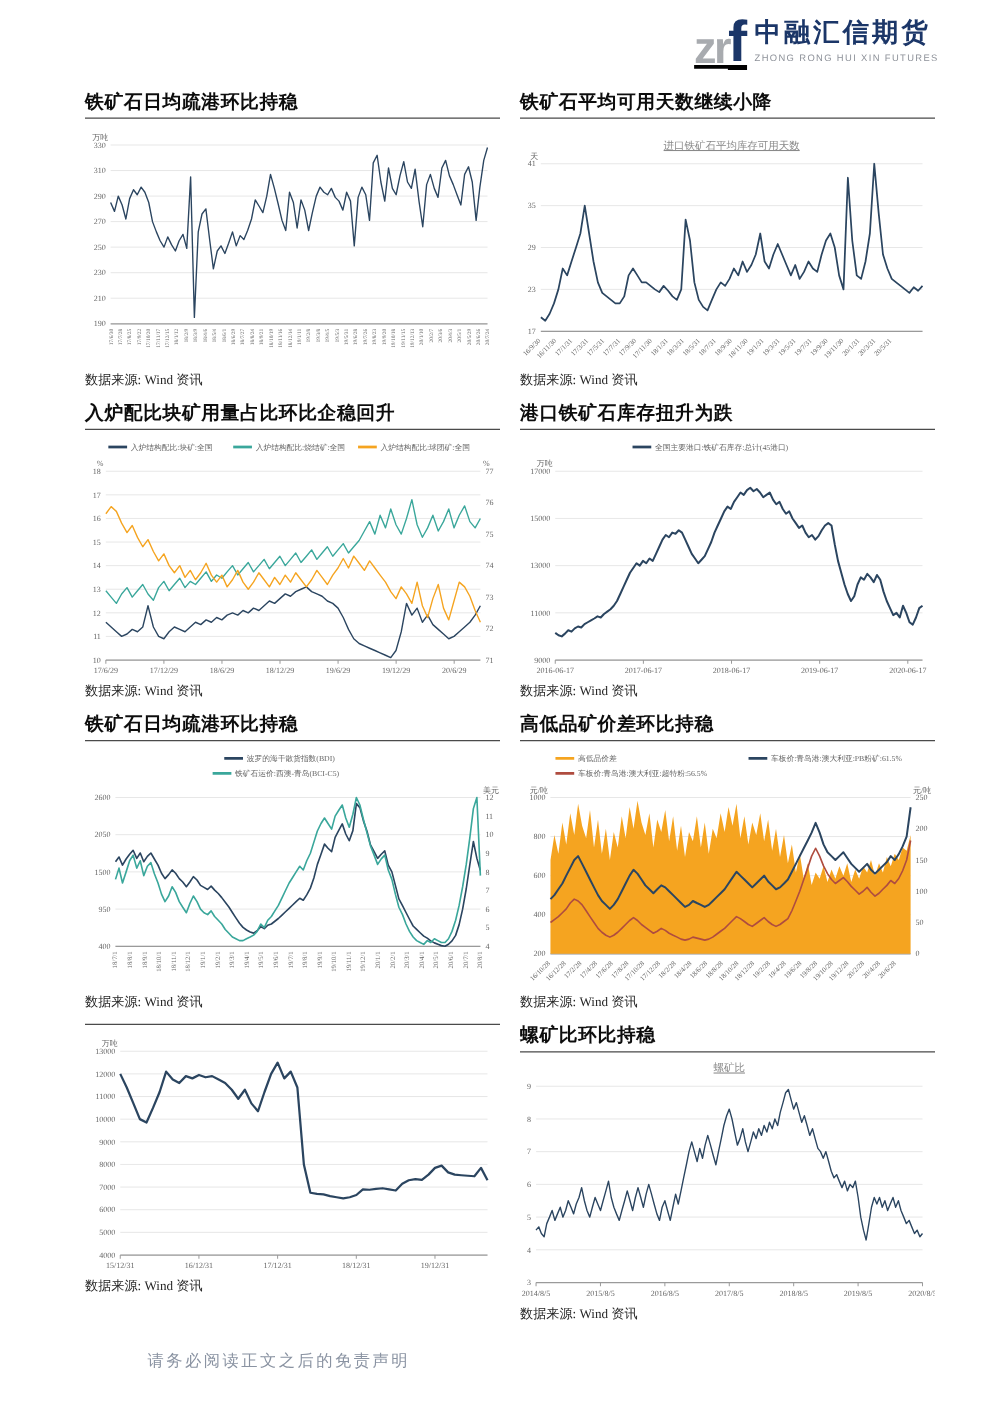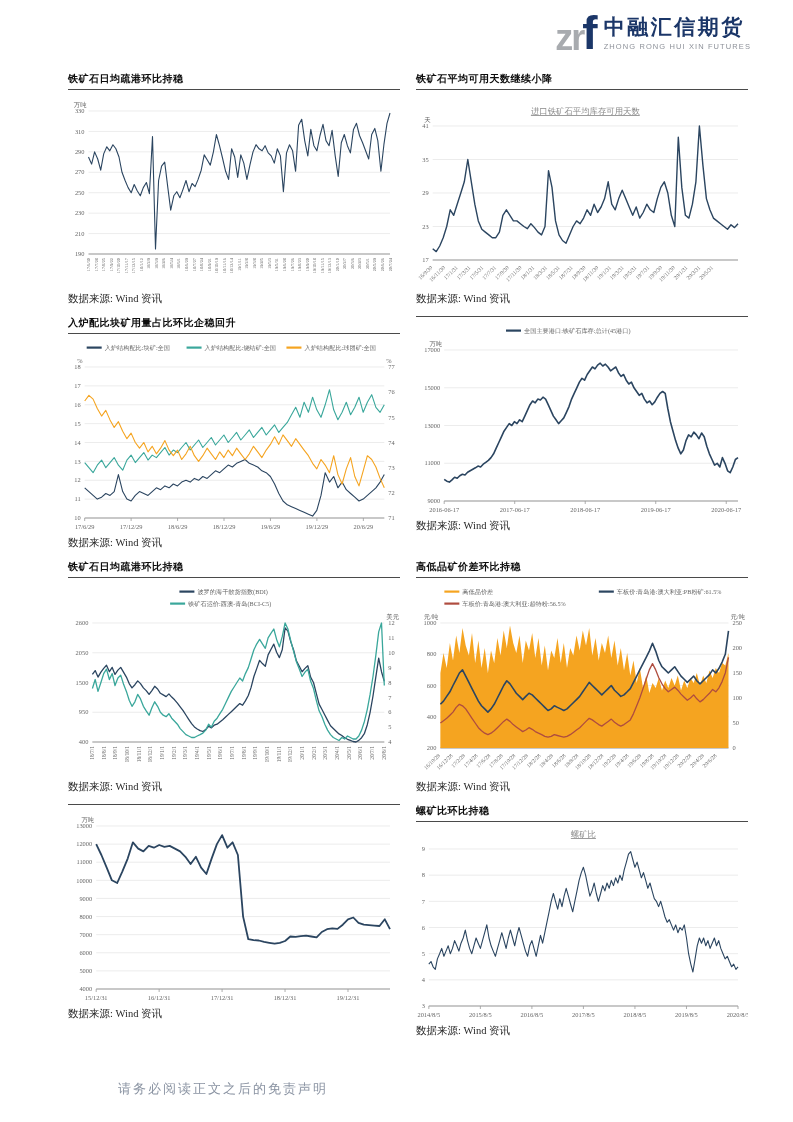--- a/index.html
+++ b/index.html
@@ -3,33 +3,33 @@
 <meta charset="utf-8">
 <style>
   html,body{margin:0;padding:0;}
   body{
     width:793px;height:1122px;position:relative;overflow:hidden;
     background:#ffffff;
     font-family:"Liberation Sans","DejaVu Sans",sans-serif;
   }
   
   .hdr{position:absolute;top:10px;right:42px;display:flex;align-items:center;}
-  .logo-letters{display:flex;align-items:flex-end;line-height:1;}
+  .logo-letters{display:flex;align-items:flex-end;line-height:1;text-decoration:underline;}
   .logo-zr{font-weight:800;font-size:36px;color:#A8ABAF;letter-spacing:-2px;}
   .logo-f{font-weight:800;font-size:46px;color:#1B3668;margin-left:-1px;}
   .brand{margin-left:6px;display:flex;flex-direction:column;}
   .brand-cn{font-size:21px;font-weight:700;color:#1B3668;letter-spacing:2.5px;line-height:1.15;}
   .brand-en{font-size:7.5px;color:#8D9199;letter-spacing:1.1px;margin-top:2px;}
   
   .grid{
     position:absolute;left:68px;top:72px;width:680px;
     display:grid;grid-template-columns:332px 332px;column-gap:16px;row-gap:10px;
   }
   .fig{width:332px;}
-  .fig-title{margin:0 0 3px 0;font-size:10px;font-weight:700;color:#0d0d0d;letter-spacing:0.5px;}
+  .fig-title{margin:0 0 3px 0;font-size:15px;font-weight:700;color:#0d0d0d;letter-spacing:0.5px;}
   .fig-rule{border-top:1.2px solid #4a4a4a;height:0;margin:0 0 4px 0;}
   .fig-chart{width:332px;height:196px;}
   .fig-source{margin:2px 0 0 0;font-size:10.5px;color:#262626;font-family:"Liberation Serif","DejaVu Serif",serif;}
   
   .ftr{
     position:absolute;left:118px;top:1080px;
     font-size:13px;color:#8A93A2;letter-spacing:2px;
     font-family:Liberation Serif, serif;
   }
   .fig-chart svg text{font-family:"Liberation Serif","DejaVu Serif",serif;}
@@ -216,20 +216,21 @@
           <line x1="295.34520000000003" y1="180" x2="295.34520000000003" y2="183" stroke="#9A9A9A" stroke-width="0.8"></line>
           <text x="295.34520000000003" y="190.5" text-anchor="middle" font-size="6.4" fill="#666666">20/6/29</text>
           <polyline points="16.7,149.8 20.9,153.6 25.1,157.4 29.3,161.1 33.6,159.2 37.8,155.5 42.0,157.4 46.2,153.6 50.4,136.6 54.7,153.6 58.9,161.1 63.1,163.0 67.3,157.4 71.5,153.6 75.8,155.5 80.0,157.4 84.2,153.6 88.4,149.8 92.6,151.7 96.9,147.9 101.1,149.8 105.3,146.0 109.5,147.9 113.7,144.1 118.0,142.3 122.2,144.1 126.4,140.4 130.6,142.3 134.8,138.5 139.1,140.4 143.3,136.6 147.5,132.8 151.7,134.7 155.9,130.9 160.2,127.1 164.4,129.0 168.6,125.3 172.8,123.4 177.1,121.5 181.3,125.3 185.5,127.1 189.7,129.0 193.9,132.8 198.2,134.7 202.4,138.5 206.6,146.0 210.8,155.5 215.0,163.0 219.3,166.8 223.5,168.7 227.7,170.6 231.9,172.4 236.1,174.3 240.4,176.2 244.6,178.1 248.8,172.4 253.0,157.4 257.2,134.7 261.5,144.1 265.7,138.5 269.9,149.8 274.1,144.1 278.3,151.7 282.6,155.5 286.8,159.2 291.0,163.0 295.2,161.1 299.4,157.4 303.7,153.6 307.9,149.8 312.1,144.1 316.3,136.6" fill="none" stroke="#2B4560" stroke-width="1.1" stroke-linejoin="round"></polyline>
           <polyline points="16.7,124.6 20.9,129.7 25.1,134.7 29.3,127.2 33.6,122.1 37.8,129.7 42.0,124.6 46.2,119.6 50.4,127.2 54.7,132.2 58.9,122.1 63.1,117.1 67.3,124.6 71.5,119.6 75.8,114.6 80.0,122.1 84.2,117.1 88.4,119.6 92.6,114.6 96.9,109.5 101.1,117.1 105.3,112.0 109.5,114.6 113.7,109.5 118.0,104.5 122.2,112.0 126.4,107.0 130.6,102.0 134.8,109.5 139.1,104.5 143.3,99.5 147.5,107.0 151.7,102.0 155.9,97.0 160.2,104.5 164.4,99.5 168.6,94.4 172.8,102.0 177.1,97.0 181.3,91.9 185.5,99.5 189.7,94.4 193.9,89.4 198.2,97.0 202.4,91.9 206.6,86.9 210.8,94.4 215.0,89.4 219.3,84.4 223.5,76.8 227.7,69.3 231.9,79.3 236.1,64.2 240.4,74.3 244.6,59.2 248.8,71.8 253.0,79.3 257.2,66.8 261.5,51.7 265.7,71.8 269.9,81.8 274.1,74.3 278.3,64.2 282.6,76.8 286.8,69.3 291.0,59.2 295.2,74.3 299.4,64.2 303.7,56.7 307.9,69.3 312.1,74.3 316.3,66.8" fill="none" stroke="#3AA79B" stroke-width="1.1" stroke-linejoin="round"></polyline>
           <polyline points="16.7,63.0 20.9,57.3 25.1,61.1 29.3,70.5 33.6,78.1 37.8,72.4 42.0,81.9 46.2,89.4 50.4,83.7 54.7,93.2 58.9,100.7 63.1,95.1 67.3,104.5 71.5,110.2 75.8,104.5 80.0,113.9 84.2,108.3 88.4,115.8 92.6,110.2 96.9,102.6 101.1,112.1 105.3,117.7 109.5,112.1 113.7,121.5 118.0,115.8 122.2,108.3 126.4,117.7 130.6,123.4 134.8,117.7 139.1,110.2 143.3,115.8 147.5,121.5 151.7,113.9 155.9,119.6 160.2,112.1 164.4,117.7 168.6,110.2 172.8,115.8 177.1,121.5 181.3,115.8 185.5,108.3 189.7,113.9 193.9,119.6 198.2,112.1 202.4,106.4 206.6,98.8 210.8,106.4 215.0,96.9 219.3,102.6 223.5,108.3 227.7,100.7 231.9,106.4 236.1,112.1 240.4,117.7 244.6,125.3 248.8,130.9 253.0,121.5 257.2,127.1 261.5,134.7 265.7,117.7 269.9,136.6 274.1,146.0 278.3,130.9 282.6,119.6 286.8,138.5 291.0,147.9 295.2,132.8 299.4,117.7 303.7,121.5 307.9,129.0 312.1,140.4 316.3,149.8" fill="none" stroke="#F5A420" stroke-width="1.1" stroke-linejoin="round"></polyline>
         </svg></div>
     <p class="fig-source">数据来源: Wind 资讯</p>
   </section>
 
   <section class="fig">
+    <h2 class="fig-title">港口铁矿石库存扭升为跌</h2>
     <div class="fig-rule"></div>
     <div class="fig-chart"><svg width="332" height="196" viewBox="0 0 332 196" xmlns="http://www.w3.org/2000/svg">
           <line x1="28.2" y1="29" x2="322" y2="29" stroke="#E4E4E4" stroke-width="0.7"></line>
           <line x1="28.2" y1="66.75" x2="322" y2="66.75" stroke="#E4E4E4" stroke-width="0.7"></line>
           <line x1="28.2" y1="104.5" x2="322" y2="104.5" stroke="#E4E4E4" stroke-width="0.7"></line>
           <line x1="28.2" y1="142.25" x2="322" y2="142.25" stroke="#E4E4E4" stroke-width="0.7"></line>
           <line x1="28.2" y1="180" x2="322" y2="180" stroke="#E4E4E4" stroke-width="0.7"></line>
           <line x1="28.2" y1="180" x2="322" y2="180" stroke="#9A9A9A" stroke-width="1"></line>
           <text x="24.2" y="31.2" text-anchor="end" font-size="6.4" fill="#666666">17000</text>
           <text x="24.2" y="68.95" text-anchor="end" font-size="6.4" fill="#666666">15000</text>

